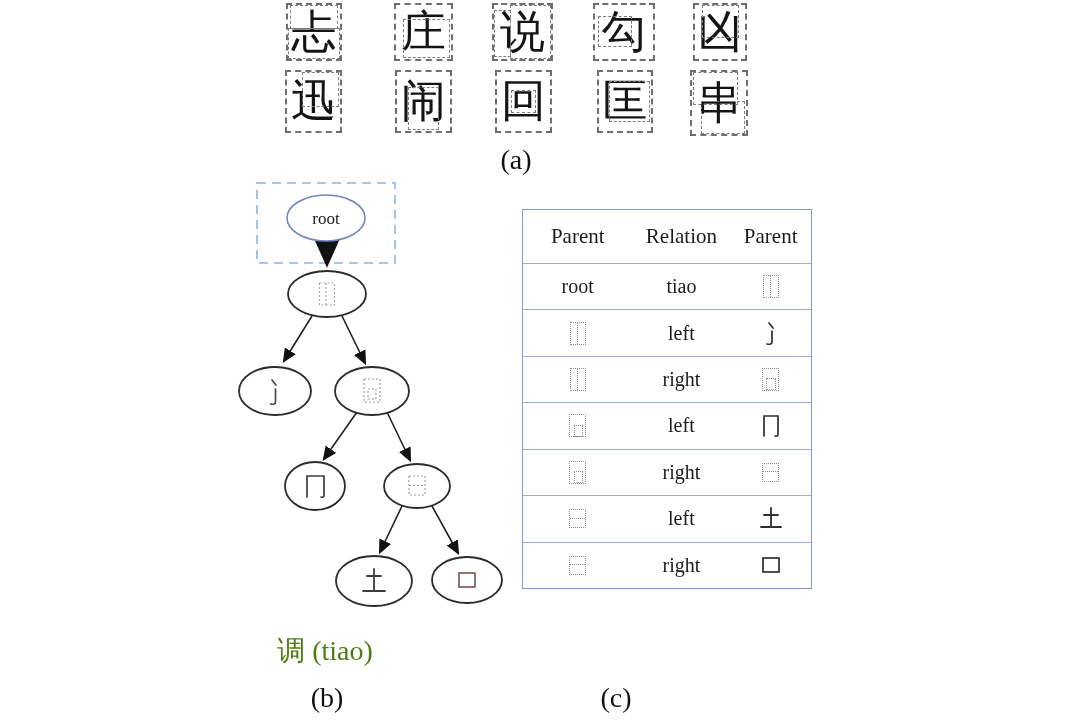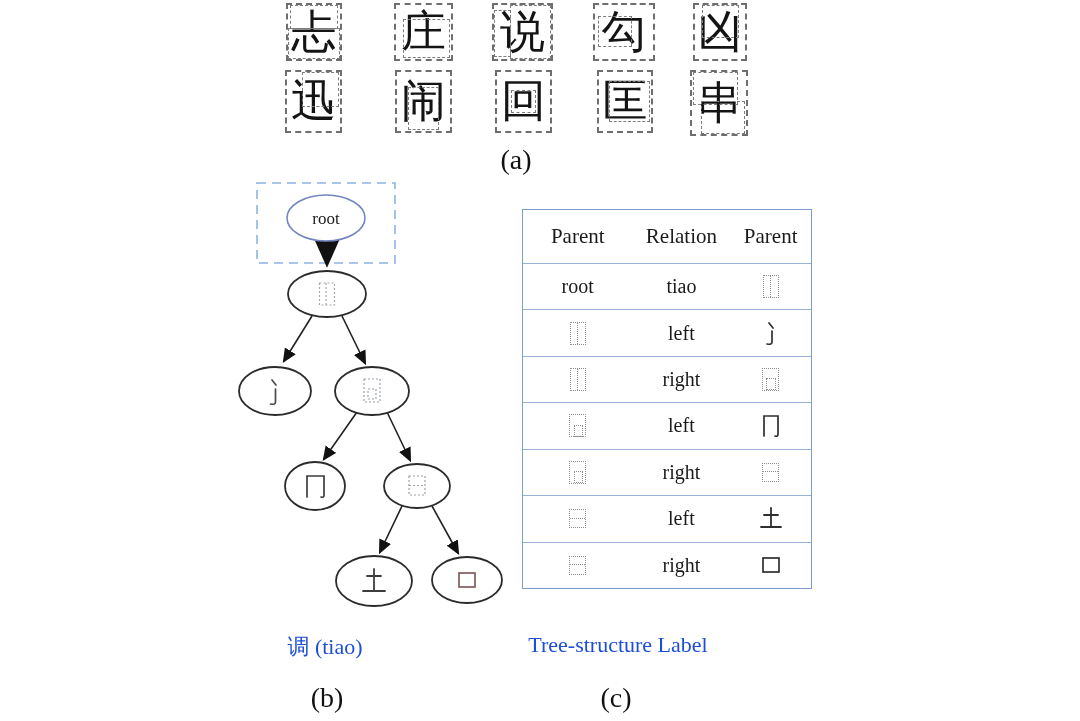--- a/index.html
+++ b/index.html
@@ -7,21 +7,21 @@
           font-family:"Liberation Serif","DejaVu Serif",serif;color:#1b1b1b;}
 
   
   .char-cell{position:absolute;border:2px dashed #6e6e6e;display:flex;align-items:center;
              justify-content:center;box-sizing:border-box;}
   .char-cell .glyph{font-size:45px;line-height:1;color:#141414;}
   .inner-box{position:absolute;border:1.5px dashed #7c7c7c;box-sizing:border-box;pointer-events:none;}
 
   
   .caption{position:absolute;transform:translateX(-50%);font-size:28px;color:#111;white-space:nowrap;}
-  .panel-label{position:absolute;transform:translateX(-50%);font-size:22px;color:#1d4ed8;white-space:nowrap;}
+  .panel-label{position:absolute;transform:translateX(-50%);font-size:28px;color:#4d7c0f;white-space:nowrap;}
 
   
   .tree-table{position:absolute;left:522px;top:209px;width:290px;height:380px;
               border:1.5px solid #7d9cc9;box-sizing:border-box;display:flex;flex-direction:column;background:#fff;}
   .t-header{display:flex;height:53px;align-items:center;}
   .t-row{display:flex;flex:1;align-items:center;border-top:1.5px solid #9ab1d6;}
   .t-cell{display:flex;align-items:center;justify-content:center;box-sizing:border-box;}
   .c1{width:38%;} .c2{width:34%;font-family:Liberation Serif, serif;} .c3{width:28%;}
   .t-header .t-cell{font-size:21px;}
   .t-row .t-cell{font-size:20px;}
@@ -239,16 +239,15 @@
         </div>
       <div class="t-cell c2">right</div>
       <div class="t-cell c3">
         <svg class="mini-glyph" width="24" height="24" viewBox="0 0 24 24">
           <rect x="4" y="5" width="16" height="14" stroke="#2f2f2f" stroke-width="1.7" fill="none"></rect>
         </svg>
       </div>
     </div>
   </div>
 
-  <div class="panel-label" style="left:618px;top:632px;">Tree-structure Label</div>
   <div class="caption" style="left:616px;top:682px;">(c)</div>
 
 </div>
 
 </body></html>

